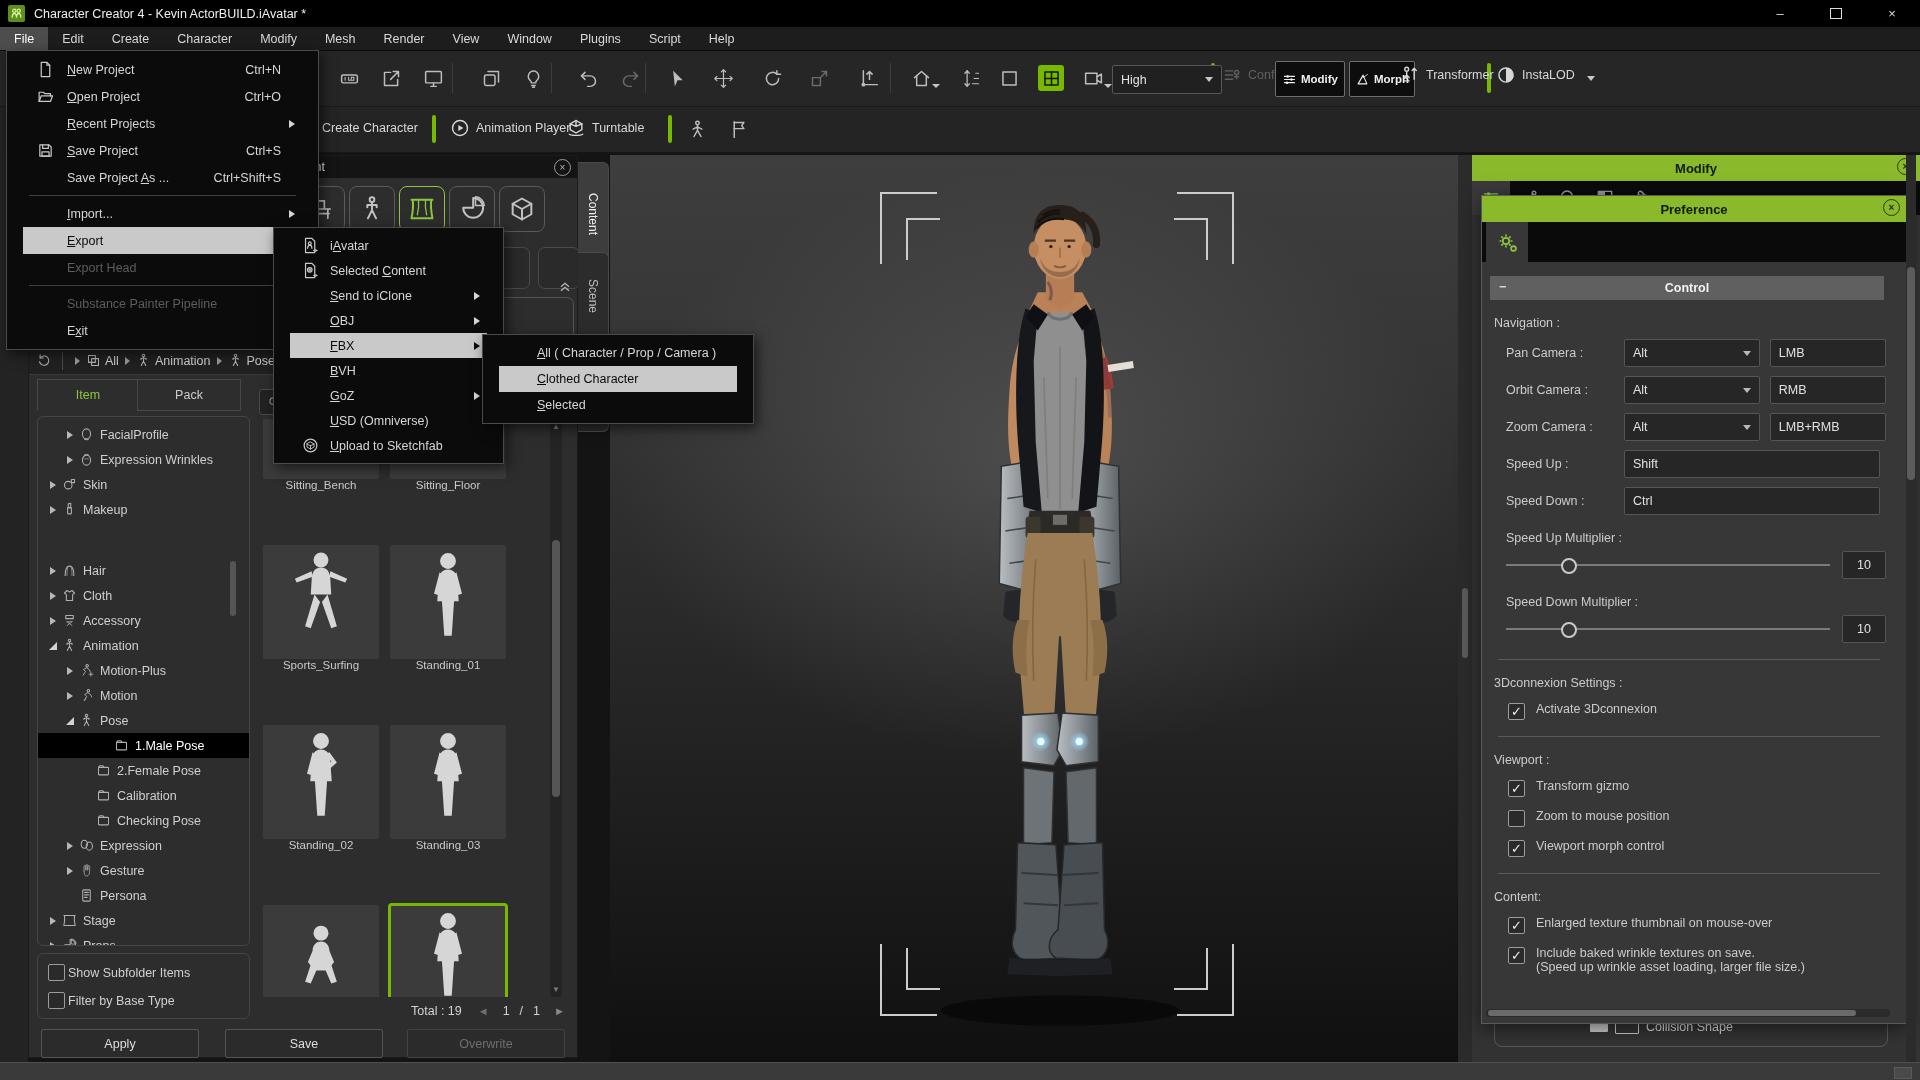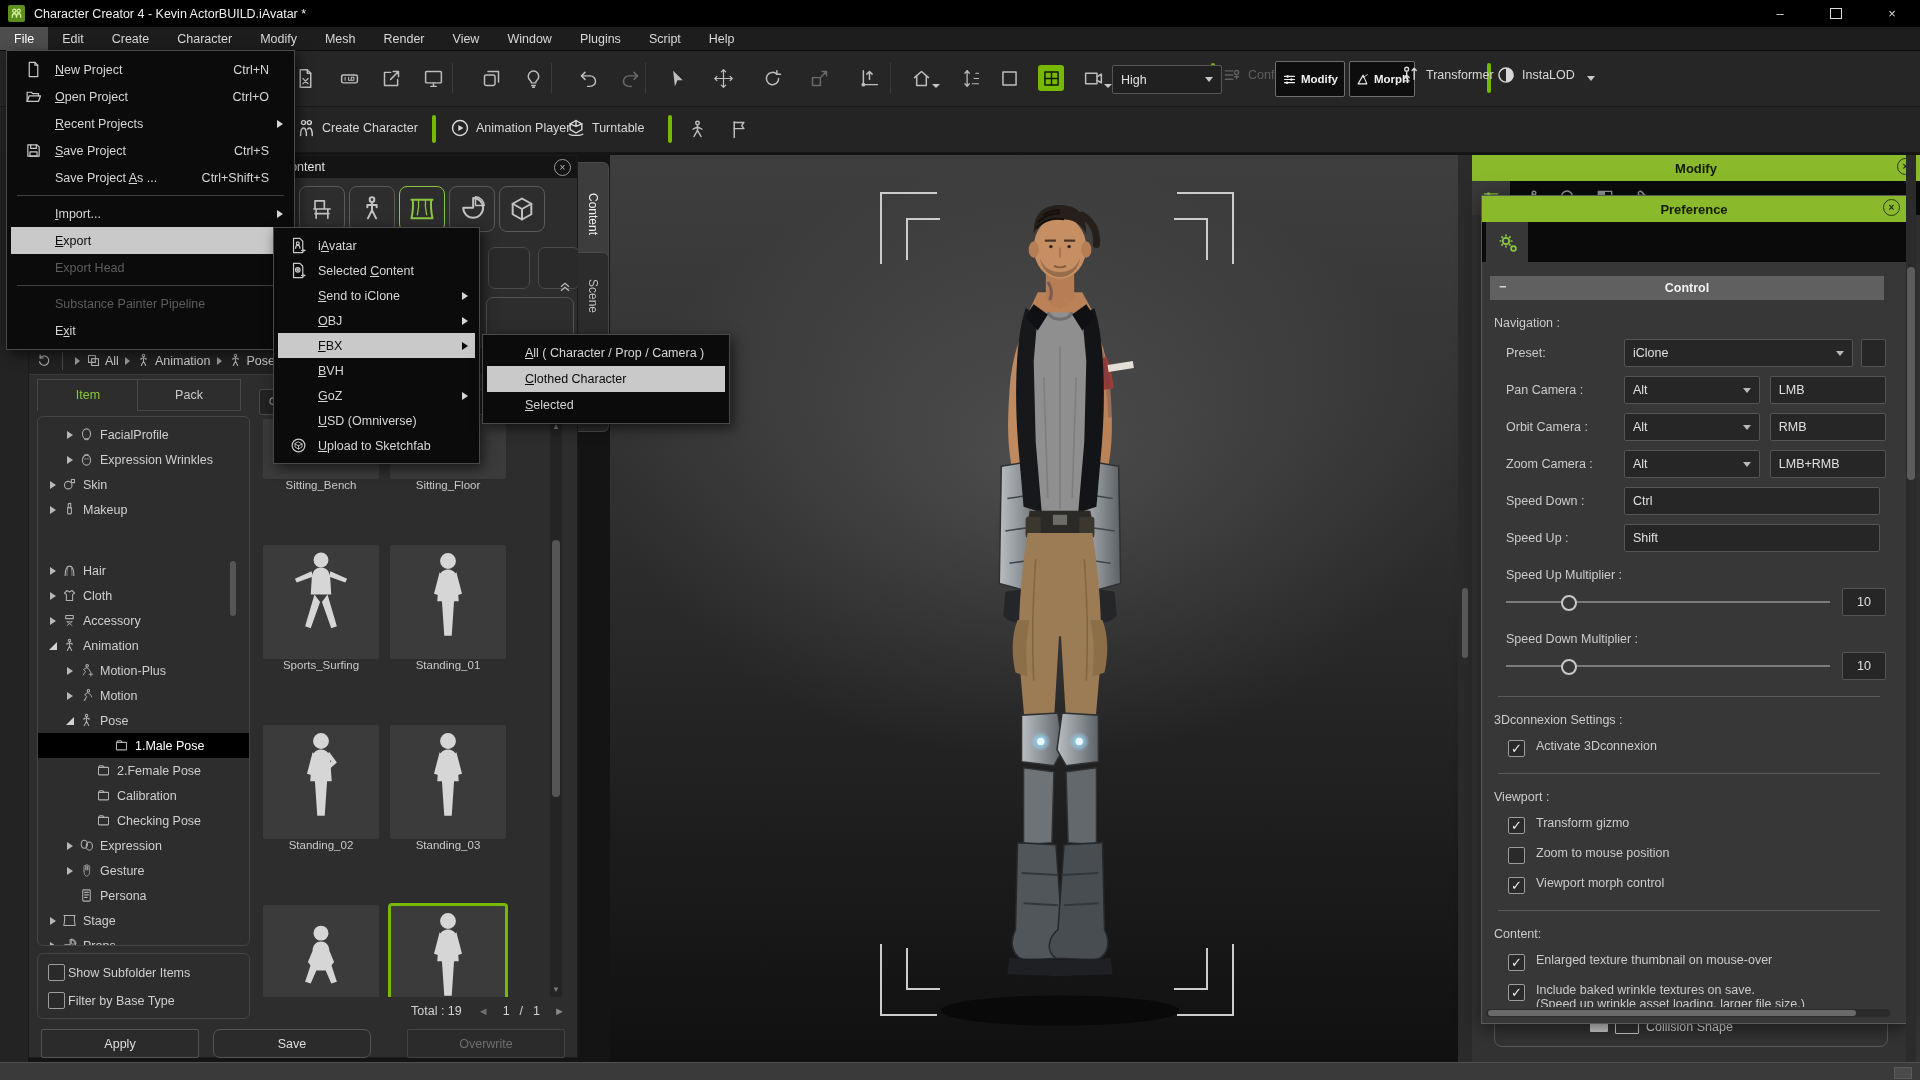--- a/index.html
+++ b/index.html
@@ -130,21 +130,21 @@
   #pref-hscroll .sthumb{position:absolute;left:2px;top:1px;width:368px;height:6px;background:#6a6a6a;border-radius:3px}
   #right-scroll{position:absolute;left:1906px;top:155px;width:10px;height:907px;background:#2b2b2b}
   #right-scroll .sthumb{position:absolute;left:1px;top:112px;width:8px;height:213px;background:#5c5c5c;border-radius:4px}
 
   
   #statusbar{position:absolute;left:0;top:1062px;width:1920px;height:18px;background:#3a3a3a;border-top:1px solid #505050}
   #statusbar .grip{position:absolute;right:8px;top:4px;width:16px;height:10px;background:#4a4a4a;border:1px solid #5a5a5a}
   #left-rail{position:absolute;left:0;top:152px;width:28px;height:910px;background:#232323}
 
   
-  .menu{position:absolute;background:#0b0b0b;border:1px solid #4a4a4a;box-shadow:3px 4px 12px rgba(0,0,0,.6);padding:5px 4px;z-index:90}
+  .menu{position:absolute;background:#0b0b0b;border:1px solid #4a4a4a;box-shadow:3px 4px 12px rgba(0,0,0,.6);padding:5px 16px;z-index:90}
   .mi{display:flex;align-items:center;height:27px;color:#d6d6d6;font-size:12.5px}
   .mi .mic{width:44px;display:flex;justify-content:center;color:#c9c9c9;flex:none}
   .mi .mic svg{width:17px;height:17px}
   .mi-label{flex:1;white-space:nowrap}
   .mi-short{margin:0 8px 0 12px;white-space:nowrap}
   .marrow{width:0;height:0;border-left:6px solid currentColor;border-top:4.5px solid transparent;border-bottom:4.5px solid transparent;margin-right:7px}
   .marrow-ph{width:6px;margin-right:7px}
   .mi.hl{background:#c9c9c9;color:#0a0a0a}
   .mi.dis{color:#5d5d5d}
   .msep{height:1px;background:#3f3f3f;margin:4px 6px}
@@ -891,21 +891,21 @@
         <span class="chk"></span>
         <span>Show Subfolder Items</span>
       </div>
       <div class="cchk" style="left: 10px; top: 38px;">
         <span class="chk"></span>
         <span>Filter by Base Type</span>
       </div>
     </div>
   <div id="cp-buttons"></div>
 <div class="cp-btn" style="left: 12px;">Apply</div>
-    <div class="cp-btn" style="left: 184px; border-radius: 7px;">Save</div>
+    <div class="cp-btn" style="left: 196px;">Save</div>
     <div class="cp-btn dim" style="left: 378px;">Overwrite</div>
   </div>
 <div id="dock-tabs"></div>
 
 <div id="modify-panel">
   <div class="green-hdr">
     <span>Modify</span>
     <div class="panel-close">×</div>
   </div>
   <div id="modify-tabs">
@@ -966,47 +966,42 @@
         </svg>
     </div>
   </div>
   <div id="pref-body">
     <div id="ctrl-bar">
       <span class="minus">−</span>
       <span>Control</span>
     </div>
     <div id="pref-rows">
         <div class="psec">Navigation :</div>
-        <div class="prow">
-          <span class="plabel">Preset:</span>
-          <span class="pbox" style="width:230px">iClone<span class="caret"></span></span>
-          <span class="pbox" style="width:8px;margin-left:8px"></span>
-        </div>
         <div class="prow">
           <span class="plabel">Pan Camera :</span>
           <span class="pbox" style="width:120px">Alt<span class="caret"></span></span>
           <span class="pbox" style="width:100px;margin-left:10px">LMB</span>
         </div>
         <div class="prow">
           <span class="plabel">Orbit Camera :</span>
           <span class="pbox" style="width:120px">Alt<span class="caret"></span></span>
           <span class="pbox" style="width:100px;margin-left:10px">RMB</span>
         </div>
         <div class="prow">
           <span class="plabel">Zoom Camera :</span>
           <span class="pbox" style="width:120px">Alt<span class="caret"></span></span>
           <span class="pbox" style="width:100px;margin-left:10px">LMB+RMB</span>
         </div>
         <div class="prow">
+          <span class="plabel">Speed Up :</span>
+          <span class="pbox" style="width:238px">Shift</span>
+        </div>
+        <div class="prow">
           <span class="plabel">Speed Down :</span>
           <span class="pbox" style="width:238px">Ctrl</span>
-        </div>
-        <div class="prow">
-          <span class="plabel">Speed Up :</span>
-          <span class="pbox" style="width:238px">Shift</span>
         </div>
         <div class="psec" style="margin-left: 24px;">Speed Up Multiplier :</div>
         <div class="sliderline">
           <span class="strack">
             <span class="sknob"></span>
           </span>
           <span class="pbox" style="width:26px;justify-content:center">10</span>
         </div>
         <div class="psec" style="margin-left: 24px;">Speed Down Multiplier :</div>
         <div class="sliderline">

